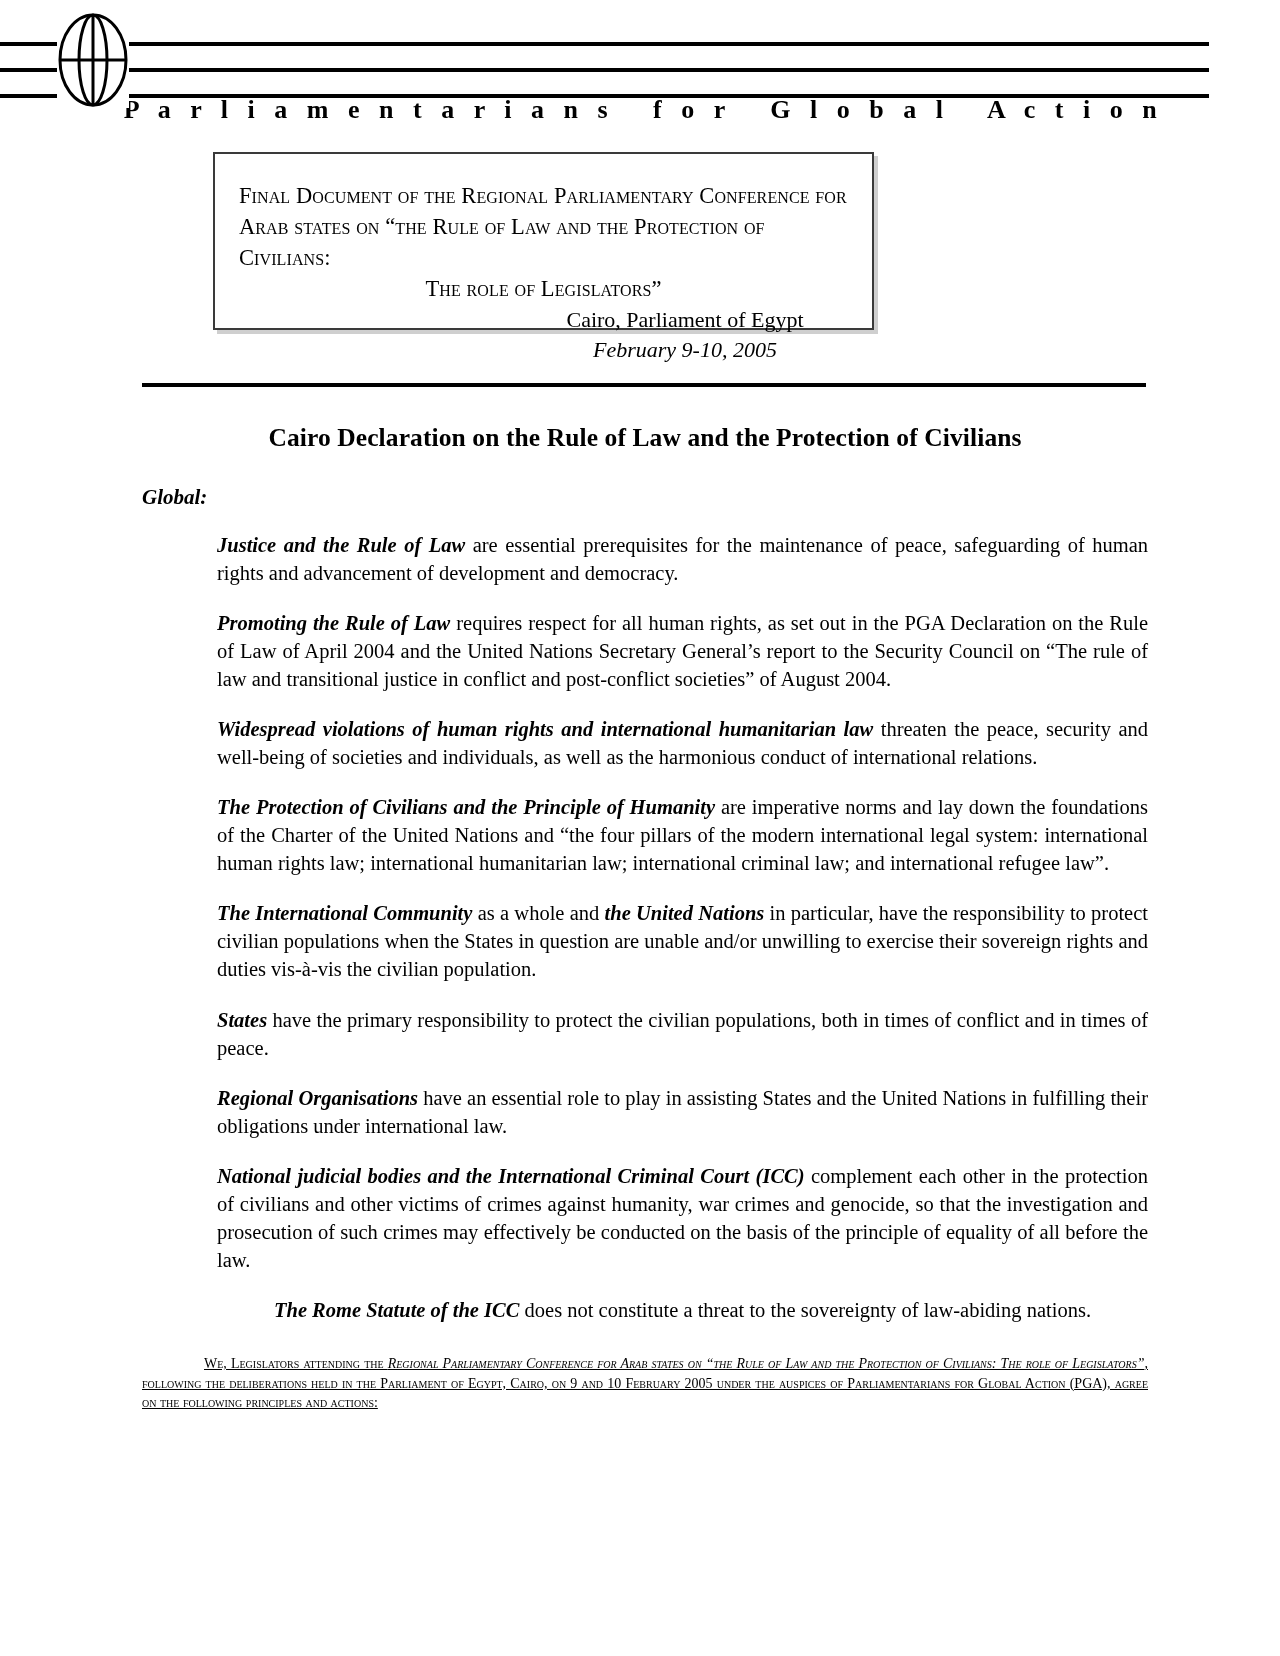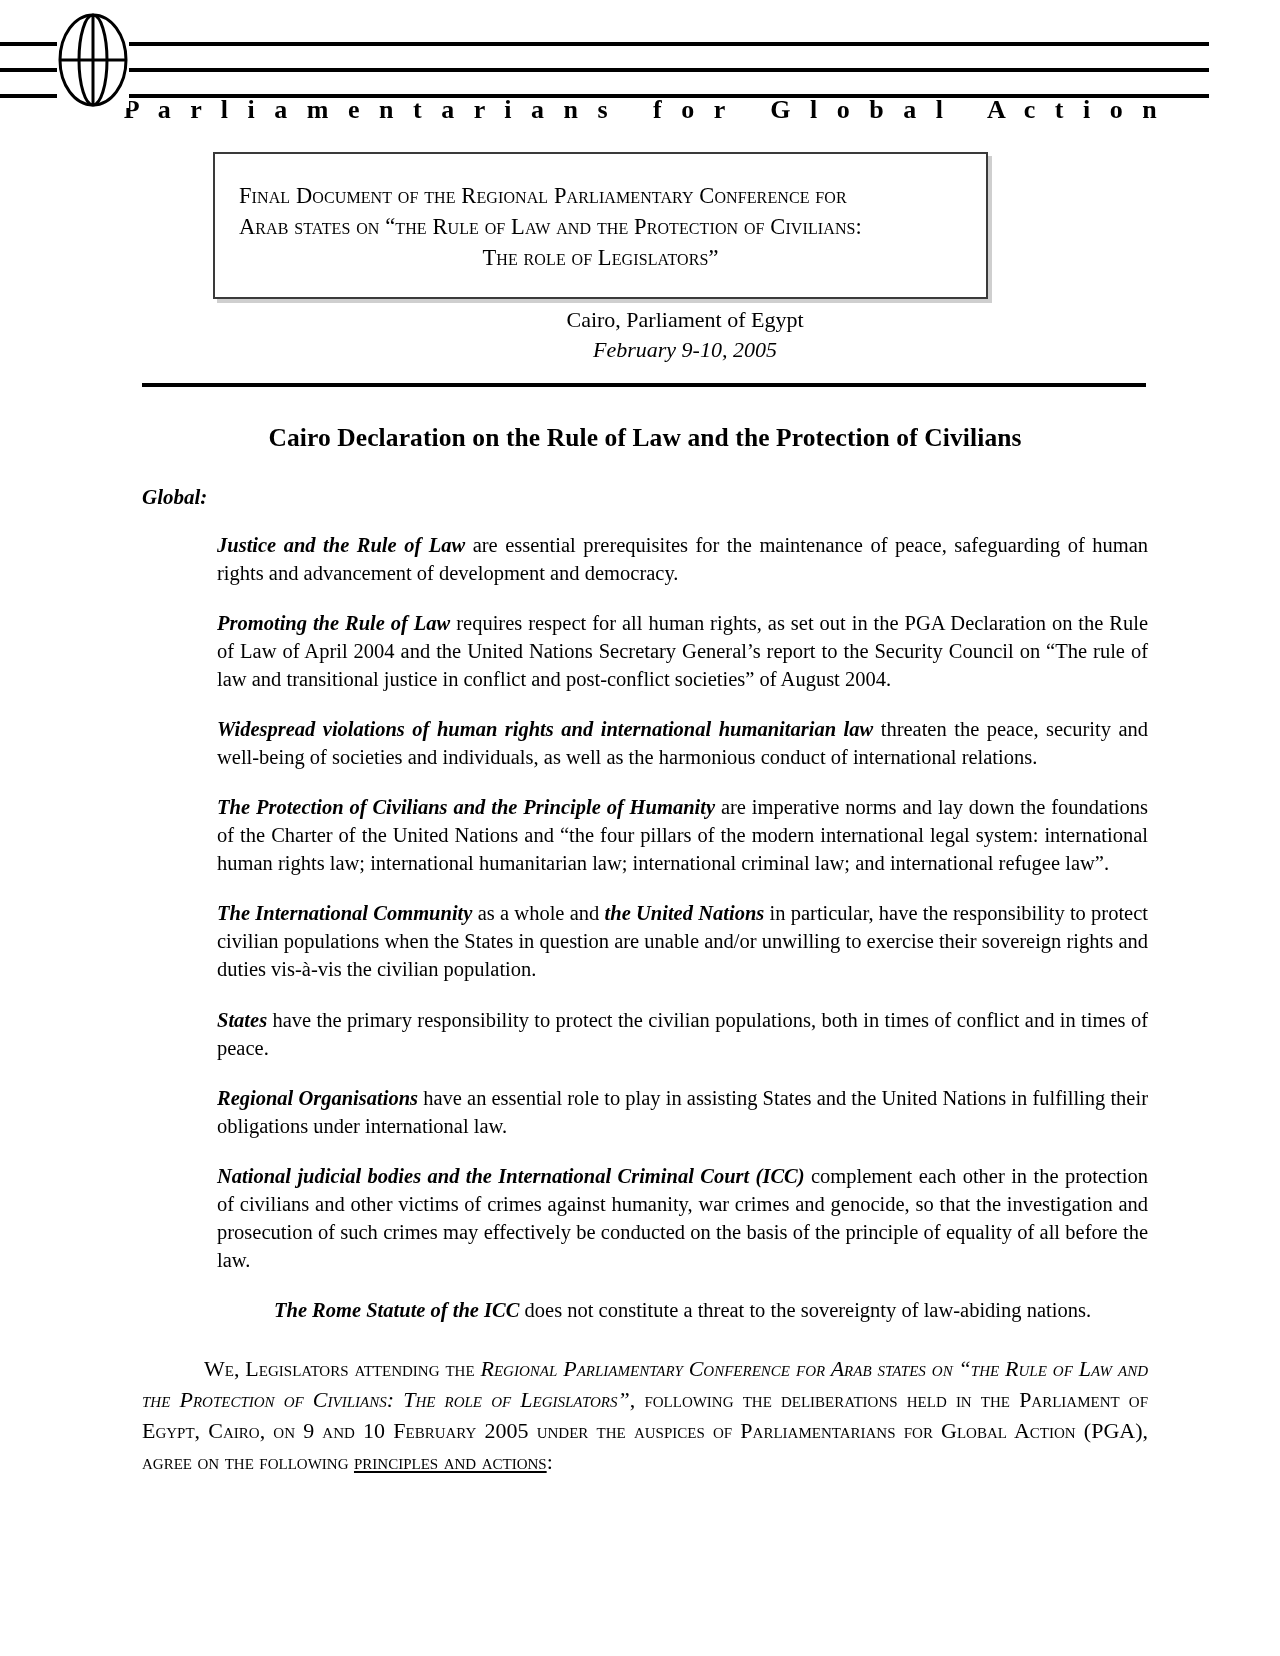--- a/index.html
+++ b/index.html
@@ -54,21 +54,21 @@
     font-family: "Liberation Serif", "DejaVu Serif", serif;
     white-space: pre;
     padding-left: 21px;
   }
 
   
   .title-box-wrap {
     position: absolute;
     left: 213px;
     top: 152px;
-    width: 775px;
+    width: 661px;
     border-radius: 29px;
   }
   .title-box {
     border: 2px solid #3a3a3a;
     box-shadow: 4px 4px 0 #cfcfcf;
     padding: 26px 24px 24px 24px;
     background: #fff;
     box-sizing: border-box;
   }
   .title-line {
@@ -140,25 +140,26 @@
     margin-bottom: 22px;
   }
   .clause .lead {
     font-weight: bold;
     font-style: italic;
   }
   .clause.nojust { text-align: center; }
 
   .final-para {
     margin-top: 30px;
-    font-size: 22px;
+    font-size: 14px;
     line-height: 1.4;
     text-align: justify;
     font-variant: small-caps;
     text-indent: 62px;
+    text-decoration: underline;
   }
   .final-para .conf-title {
     font-style: italic;
     font-variant: small-caps;
   }
   .final-para .underlined {
     text-decoration: underline;
   }
 </style>
 </head>

